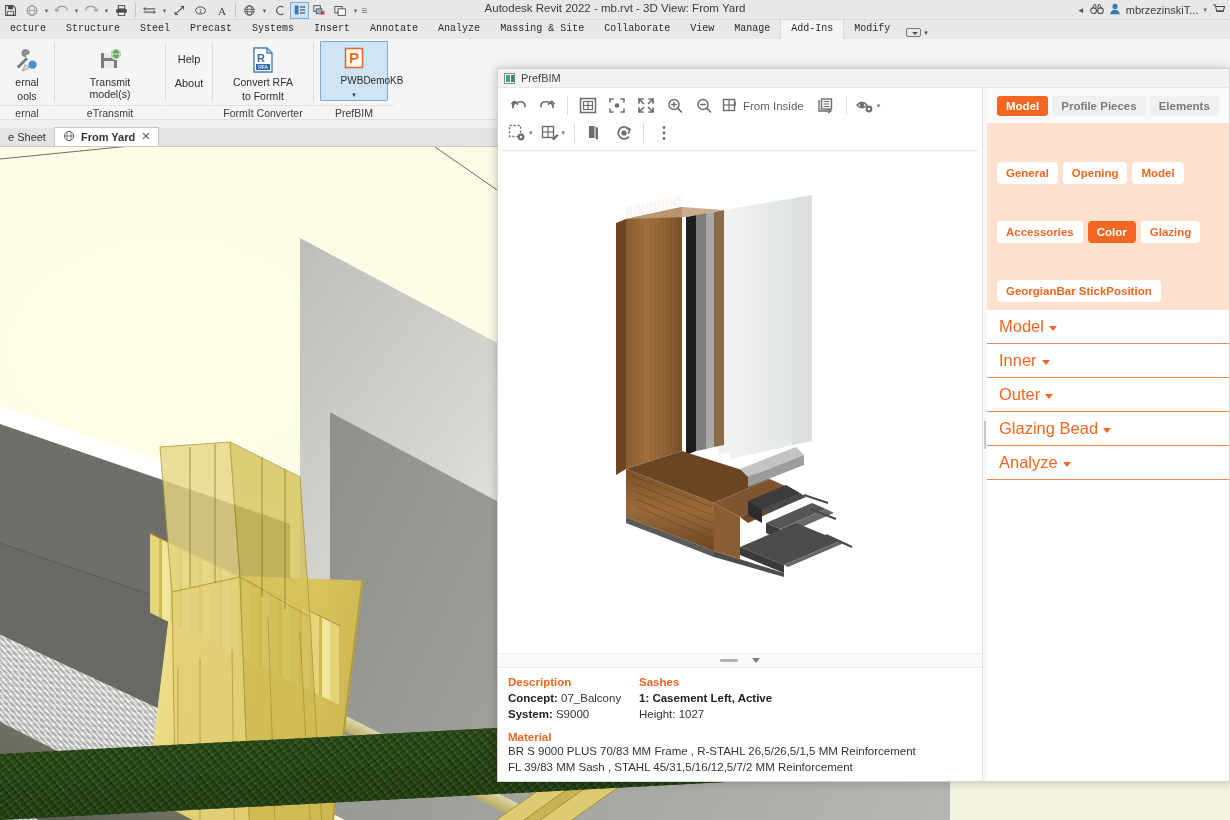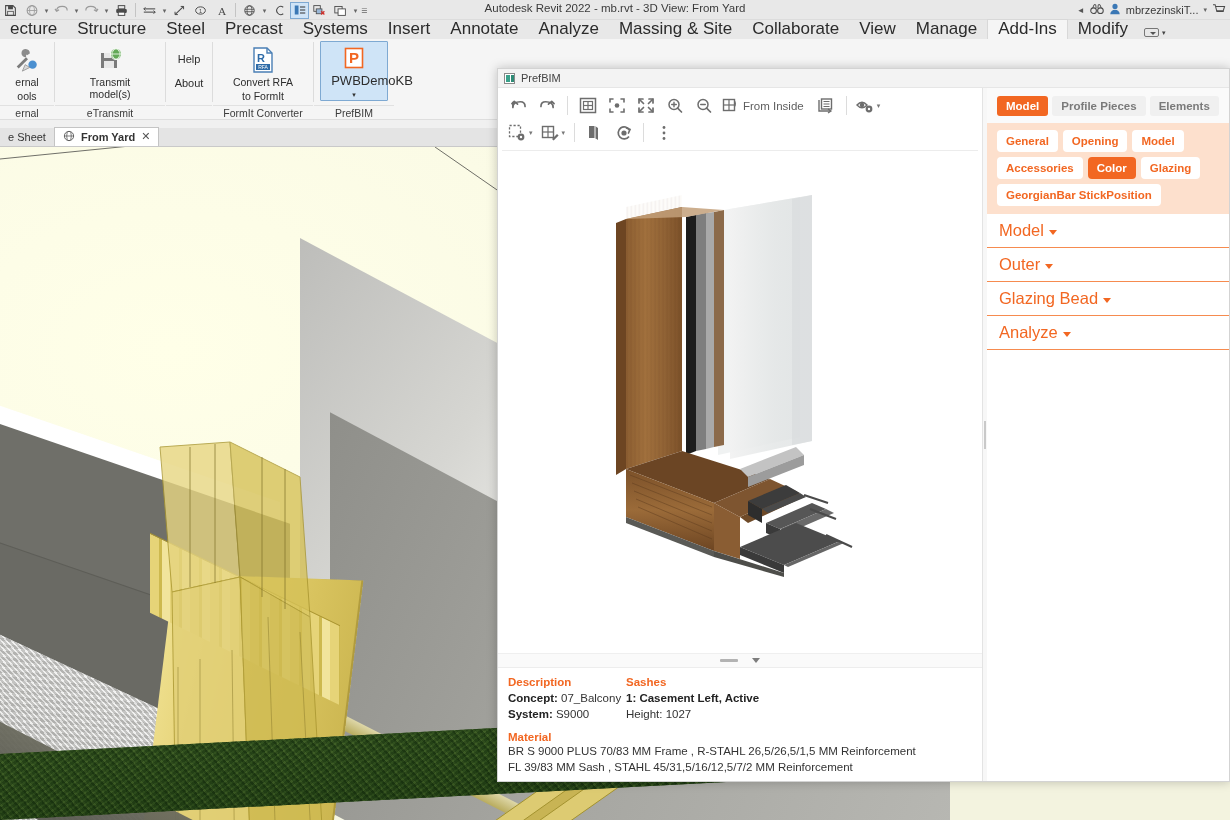--- a/index.html
+++ b/index.html
@@ -31,21 +31,21 @@
     position: absolute; right: 4px; top: 0; height: 20px;
     display: flex; align-items: center; gap: 5px; font-size: 11px; color: #3a3a3a;
   }
 
   .revit-ribbontabs {
     position: absolute; left: 0; top: 20px; width: 1230px; height: 19px;
     background: #e8e8e8;
   }
   .rt-list { display: flex; align-items: flex-end; height: 19px; padding-left: 0px; }
   .rt-tab {
-    font-size: 17px; color: #2b2b2b; padding: 2px 10px 3px 10px; white-space: nowrap; line-height: 14px;
+    font-size: 10px; color: #2b2b2b; padding: 2px 10px 3px 10px; white-space: nowrap; line-height: 14px; font-family: Liberation Mono, monospace;
   }
   .rt-tab.active { background: #f5f5f5; border-top: 1px solid #d8d8d8; border-left: 1px solid #d8d8d8; border-right: 1px solid #d8d8d8; }
   .rt-more { font-size: 10px; color: #444; padding: 2px 6px; display:flex; align-items:center; gap:3px;}
   .rt-more .pill { display:inline-block; width:15px;height:9px;border:1px solid #777;border-radius:2px;position:relative;}
   .rt-more .pill:after{content:"";position:absolute;left:5px;top:2.5px;border-left:3px solid transparent;border-right:3px solid transparent;border-top:3px solid #555;}
 
   .revit-ribbon {
     position: absolute; left: 0; top: 39px; width: 1230px; height: 81px;
     background: #f5f5f5; border-bottom: 1px solid #dedede;
   }
@@ -200,21 +200,21 @@
   }
   .pbc-handle { width: 18px; height: 3px; background: #b3b3b3; border-radius: 1px; }
   .pbc-caret { width: 0;height:0;border-left:4px solid transparent;border-right:4px solid transparent;border-top:5px solid #7d7d7d; }
 
   
   .profile-wrap { position: absolute; left: 88px; top: 28px; width: 280px; height: 400px; }
 
   .pb-info {
     flex: 0 0 auto; padding: 8px 10px 6px 10px; background: #fff; border-top: 1px solid #ededed;
   }
-  .pbi-cols { display: flex; gap: 0; }
+  .pbi-cols { display: flex; gap: 13px; }
   .pbi-col { min-width: 0; }
   .pbi-col.c1 { width: 118px; }
   .pbi-head { font-size: 11.5px; font-weight: bold; color: #f26722; margin-bottom: 2px; }
   .pbi-line { font-size: 11.5px; color: #333; line-height: 16px; white-space: nowrap; }
   .pbi-line b { font-weight: bold; color: #222; }
   .pbi-mat-head { font-size: 11.5px; font-weight: bold; color: #f26722; margin-top: 9px; }
   .pbi-mat { font-size: 11.5px; color: #333; line-height: 16px; }
 
   .pb-split { width: 4px; background: #f7f7f7; position: relative; flex: 0 0 auto; }
   .pb-split:after {
@@ -231,21 +231,21 @@
     font-size: 11.5px; font-weight: bold; padding: 4px 9px; border-radius: 3px;
     color: #7a7a7a; background: #f0f0f0; white-space: nowrap;
   }
   .mtab.active { background: #f26722; color: #fff; }
 
   .pb-subtabs {
     background: #fde0cd; padding: 7px 8px 8px 10px; display: flex; flex-wrap: wrap; gap: 5px;
   }
   .stab {
     font-size: 11.5px; font-weight: bold; padding: 5px 9px; border-radius: 4px;
-    color: #f26722; background: #ffffff; white-space: nowrap;
+    color: #f26722; background: #ffffff; white-space: nowrap; margin-top: 32px;
   }
   .stab.active { background: #f26722; color: #fff; }
 
   .pb-accordion { padding: 0; }
   .acc-item {
     border-bottom: 1px solid #f68b4f; padding: 7px 10px 7px 12px;
     display: flex; align-items: center; gap: 5px;
   }
   .acc-label { font-size: 16.5px; color: #f26722; }
   .acc-caret { width:0;height:0;border-left:4px solid transparent;border-right:4px solid transparent;border-top:5px solid #f26722; margin-top:4px;}
@@ -481,21 +481,21 @@
 
       <div class="rpanel" style="width:80px;">
         <div class="rpanel-body" style="justify-content:center;padding-top:2px;">
           <div class="rbtn selected">
             <span class="glyph">
               <svg width="24" height="24" viewBox="0 0 24 24">
                   <rect x="3.5" y="1.5" width="17" height="19" fill="#ffffff" stroke="#f26722" stroke-width="1.6"></rect>
                   <text x="12" y="16" font-size="15" text-anchor="middle" fill="#f26722" font-family="sans-serif" font-weight="bold">P</text>
                 </svg>
             </span>
-            <span style="font-size:13px;margin-left:36px;">PWBDemoKB</span>
+            <span style="font-size:10px;margin-left:36px;">PWBDemoKB</span>
             <span style="font-size:7px;color:#333;">▾</span>
           </div>
         </div>
         <div class="rpanel-label">PrefBIM</div>
       </div>
 
     </div>
   </div>
 
   <div class="revit-optionbar"></div>
@@ -844,20 +844,24 @@
           <div class="stab">Glazing</div>
           <div class="stab">GeorgianBar StickPosition</div>
         </div>
 
         <div class="pb-accordion">
           <div class="acc-item">
             <span class="acc-label">Model</span>
             <span class="acc-caret"></span>
           </div>
           <div class="acc-item">
+            <span class="acc-label">Inner</span>
+            <span class="acc-caret"></span>
+          </div>
+          <div class="acc-item">
             <span class="acc-label">Outer</span>
             <span class="acc-caret"></span>
           </div>
           <div class="acc-item">
             <span class="acc-label">Glazing Bead</span>
             <span class="acc-caret"></span>
           </div>
           <div class="acc-item">
             <span class="acc-label">Analyze</span>
             <span class="acc-caret"></span>

